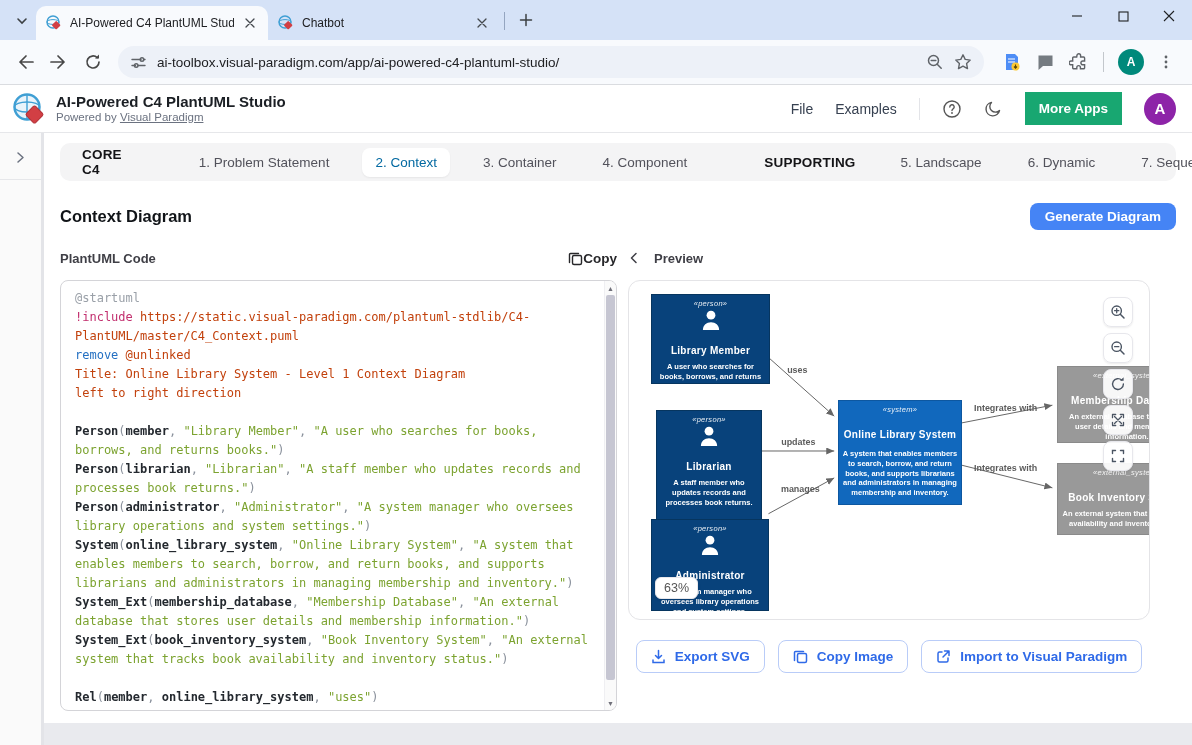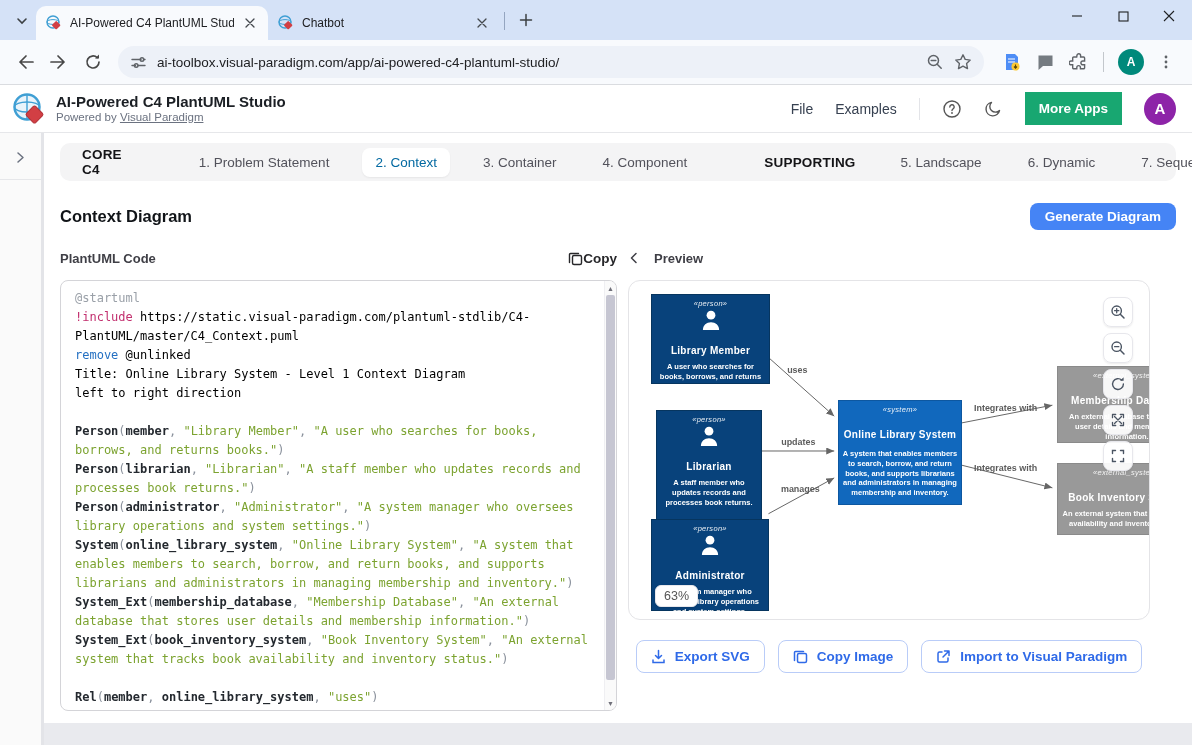--- a/index.html
+++ b/index.html
@@ -70,21 +70,21 @@
   .prev-head { gap:14px; }
   .chev { color:#555; display:flex; }
 
   
   .editor { position:relative; border:1px solid #d4d4d8; border-radius:8px; height:431px; background:#fff; overflow:hidden; }
   .code { padding:8px 21px 8px 14px; width:557px; font-family:"DejaVu Sans Mono", monospace; font-size:12px; line-height:19px; color:#24292f; white-space:pre-wrap; overflow-wrap:break-word; }
   .cl { min-height:19px; }
   .c-g { color:#9aa0a8; }
   .c-k { color:#c22f6e; }
   .c-b { color:#2470c2; }
-  .c-t { color:#000000; }
+  .c-t { color:#c2410c; }
   .c-i { color:#24292f; font-weight:700; }
   .c-s { color:#7ca330; }
   .c-p { color:#8a919c; }
   .vscroll { position:absolute; right:0; top:0; bottom:0; width:12px; background:#fafafa; border-left:1px solid #efeff2; }
   .vscroll .thumb { position:absolute; left:1px; right:1px; top:14px; bottom:30px; background:#c6c6d2; border-radius:2px; }
   .vscroll .arr { position:absolute; left:0; right:0; height:12px; display:flex; align-items:center; justify-content:center; color:#70707a; font-size:7px; }
   .vscroll .arr.up { top:1px; } .vscroll .arr.dn { bottom:1px; }
 
   
   .preview-panel { position:relative; border:1px solid #e4e4e7; border-radius:12px; height:340px; background:#fff; overflow:hidden; }
@@ -95,21 +95,21 @@
   .node.system { background:#1168bd; border:1px solid #0d57a0; }
   .node.external { background:#999999; border:1px solid #8a8a8a; }
   .node .stereo { font-size:7.5px; font-style:italic; opacity:.9; letter-spacing:.3px; }
   .node .nname { font-size:10px; font-weight:700; margin-top:15px; letter-spacing:.3px; }
   .node .ndesc { font-size:7.5px; font-weight:700; margin-top:5px; line-height:1.3; }
   .node.system .ndesc { margin-top:8px; }
   .node .picon { display:block; margin:1px auto 0; }
 
   .ctrl-col { position:absolute; top:16px; right:16px; display:flex; flex-direction:column; gap:6px; z-index:5; }
   .ctrl-btn { width:30px; height:30px; background:rgba(255,255,255,.92); border:1px solid #e7e7ec; border-radius:8px; display:flex; align-items:center; justify-content:center; color:#4b5563; box-shadow:0 1px 2px rgba(0,0,0,.08); cursor:pointer; }
-  .zoom-badge { position:absolute; left:26px; bottom:12px; background:#fff; border:1px solid #e8e8ec; border-radius:6px; padding:3px 8px; font-size:12.5px; color:#555; box-shadow:0 1px 3px rgba(0,0,0,.12); z-index:5; }
+  .zoom-badge { position:absolute; left:26px; bottom:20px; background:#fff; border:1px solid #e8e8ec; border-radius:6px; padding:3px 8px; font-size:12.5px; color:#555; box-shadow:0 1px 3px rgba(0,0,0,.12); z-index:5; }
 
   .actions { display:flex; justify-content:center; gap:13px; margin-top:20px; }
   .action-btn { display:flex; align-items:center; gap:9px; background:#fff; border:1px solid #b9ccf8; border-radius:8px; padding:8px 14px; color:#2f6ae8; font-size:13.5px; font-weight:600; cursor:pointer; font-family:inherit; }
 
   svg { display:block; }
 </style>
 </head>
 <body>
 
 <div class="tabstrip">

